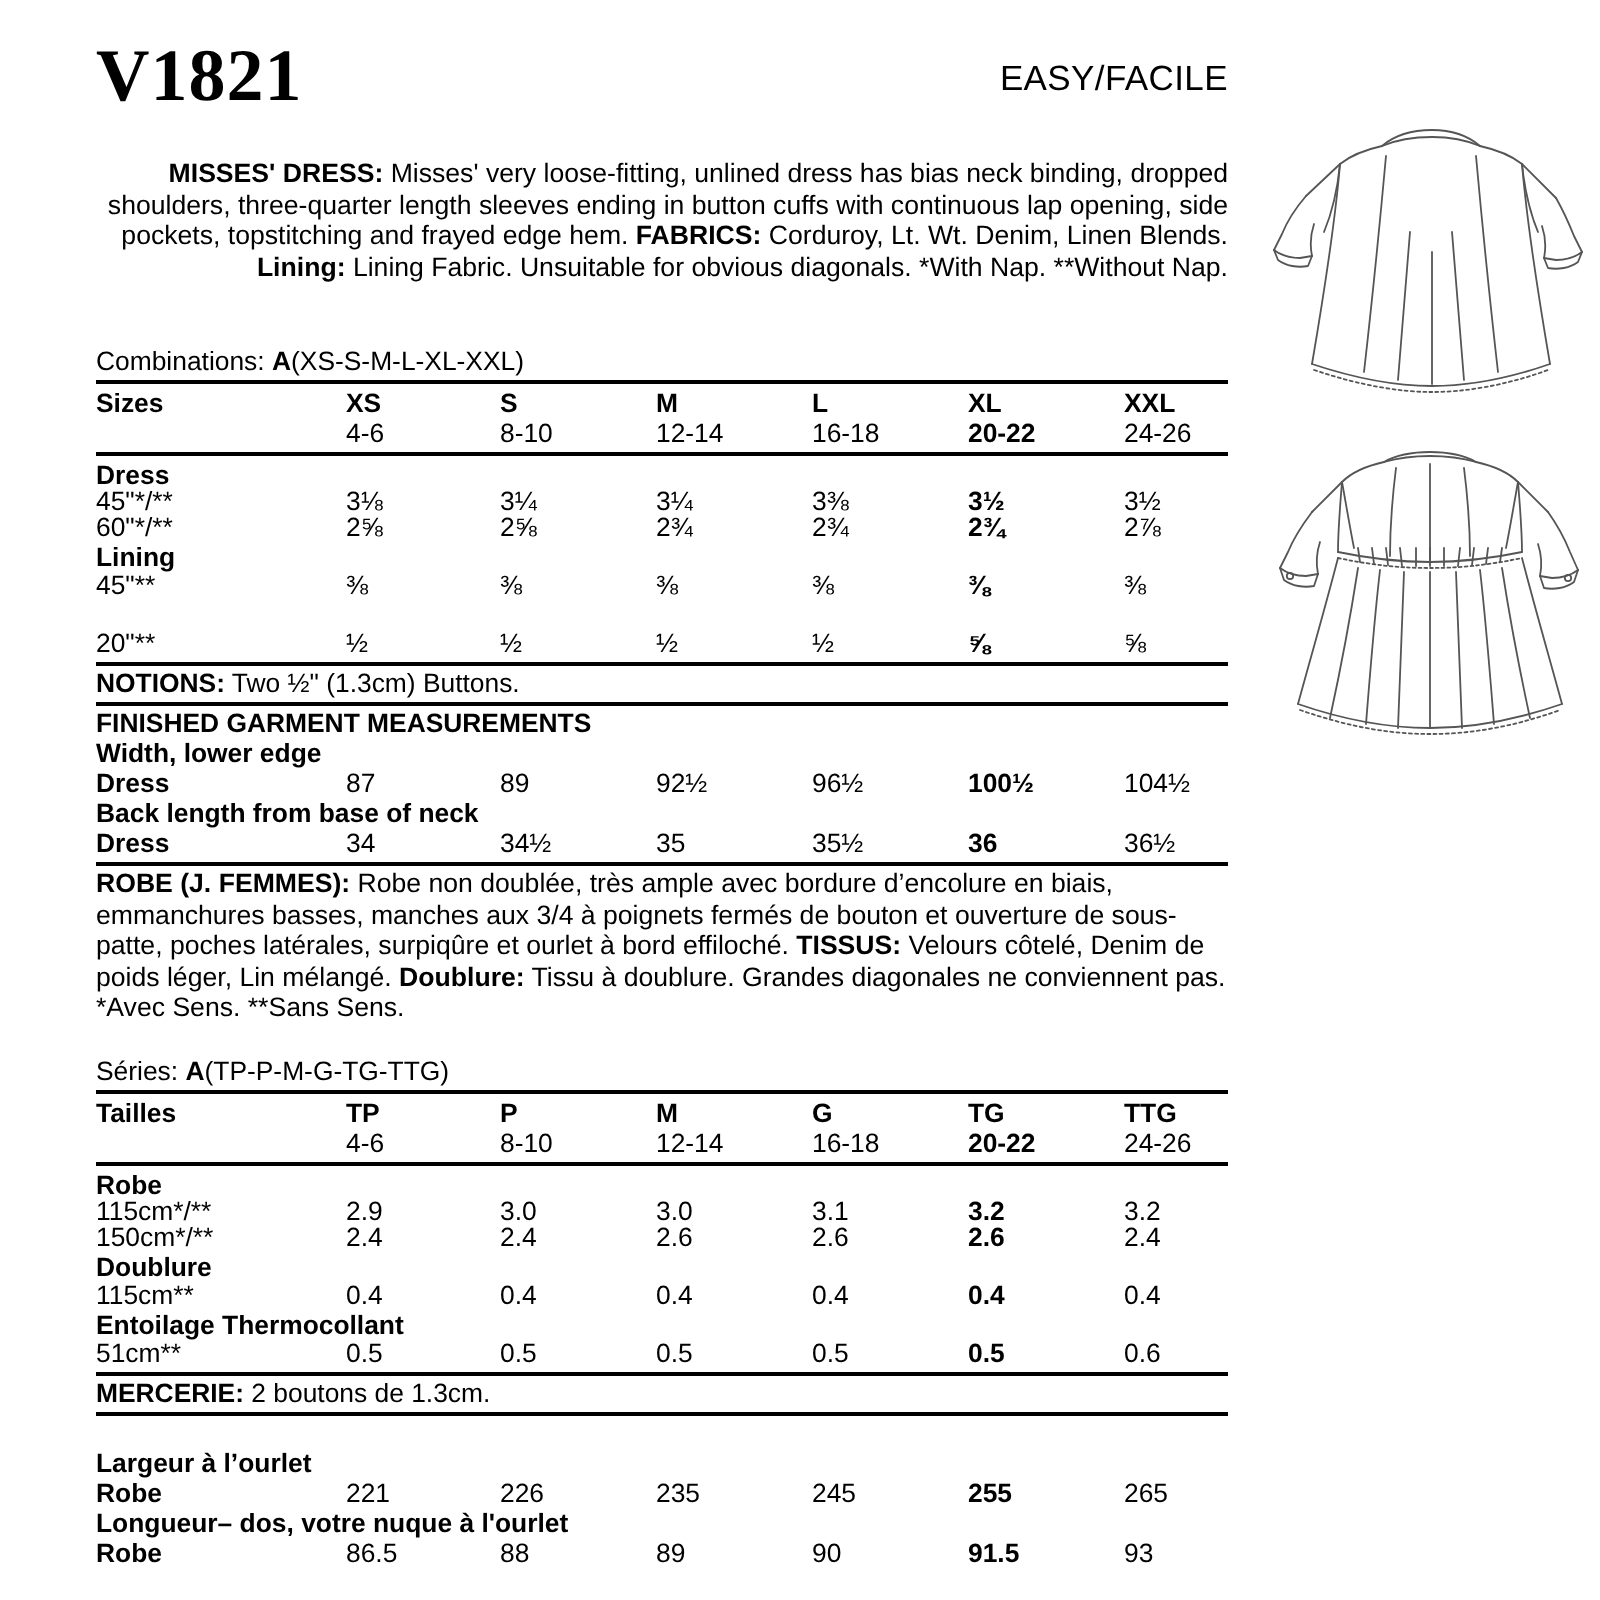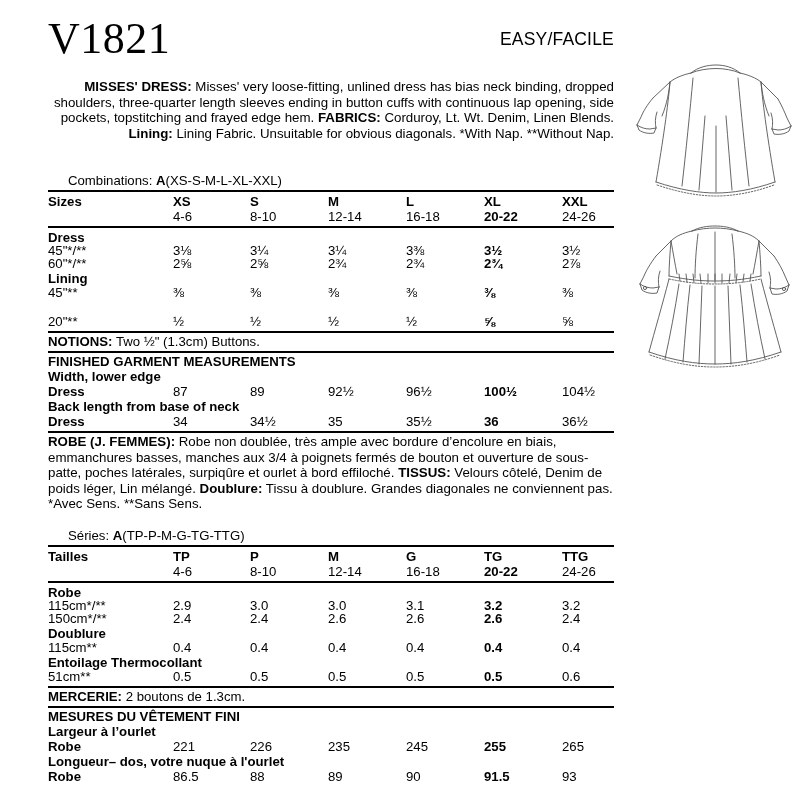--- a/index.html
+++ b/index.html
@@ -28,24 +28,24 @@
     left: 48px;
     top: 18px;
     width: 566px;
     height: 50px;
   }
   .pattern-number {
     position: absolute;
     left: 0;
     top: -4px;
     font-family: "Liberation Serif", serif;
-    font-size: 44px;
+    font-size: 37px;
     line-height: 50px;
     letter-spacing: 0.5px;
-    font-weight: 400;
+    font-weight: 700;
   }
   .difficulty {
     position: absolute;
     right: 0;
     top: 11px;
     font-size: 17.5px;
     line-height: 20px;
     letter-spacing: 0.2px;
   }
 
@@ -99,21 +99,20 @@
   .c3 { left: 358px; }
   .c4 { left: 436px; font-weight: bold; }
   .c5 { left: 514px; }
 
   .combo {
     position: absolute;
     left: 48px;
     width: 566px;
     font-size: 13.2px;
     line-height: 15px;
-    margin-left: 20px;
   }
   .combo b { font-weight: bold; }
 
   .notion {
     position: absolute;
     left: 48px;
     width: 566px;
     font-size: 13.2px;
     line-height: 15px;
   }
@@ -325,21 +324,20 @@
     <span class="cell c4">0.5</span>
     <span class="cell c5">0.6</span>
   </div>
 
   <div class="rule thick" style="top:686px"></div>
   <div class="notion" style="top:689px">
     <b>MERCERIE:</b><span> 2 boutons de 1.3cm.</span>
   </div>
   <div class="rule thick" style="top:706px"></div>
 
-  <div class="section-head" style="top:709px">MESURES DU VÊTEMENT FINI</div>
   <div class="row" style="top:724px">
     <span class="lbl b">Largeur à l’ourlet</span>
   </div>
   <div class="row" style="top:739px">
     <span class="lbl b">Robe</span>
     <span class="cell c0">221</span>
     <span class="cell c1">226</span>
     <span class="cell c2">235</span>
     <span class="cell c3">245</span>
     <span class="cell c4">255</span>

